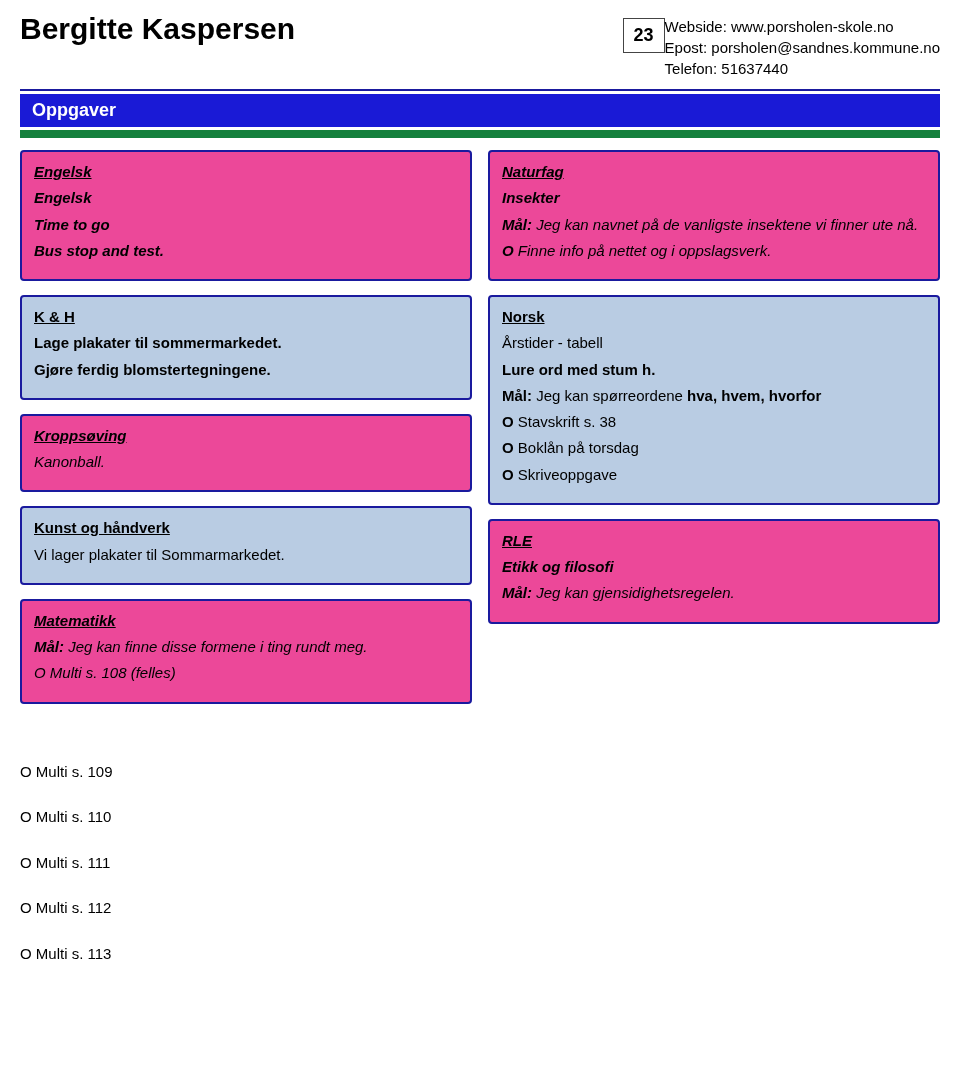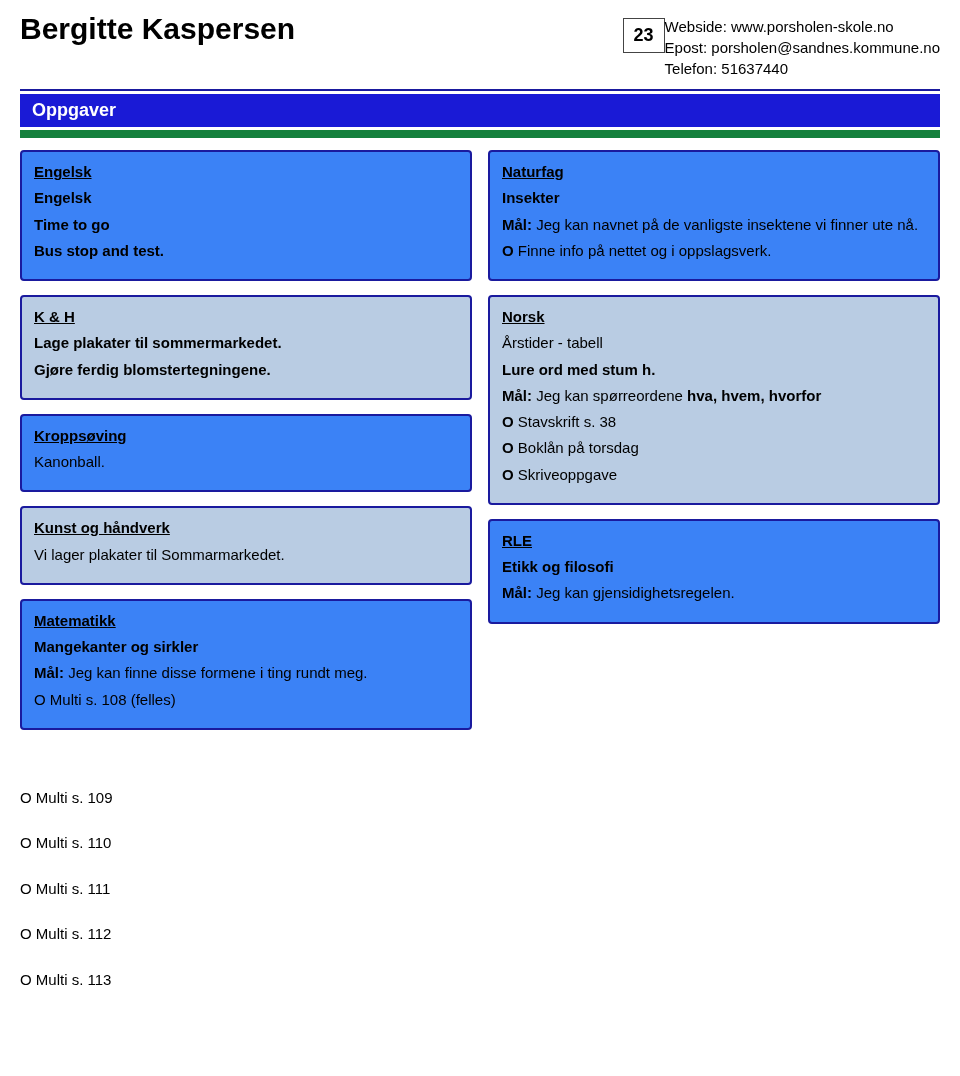--- a/index.html
+++ b/index.html
@@ -54,21 +54,21 @@
   }
   .col { flex: 1; display: flex; flex-direction: column; gap: 14px; }
   .card {
     border: 2px solid #1a1a9e;
     border-radius: 4px;
     padding: 10px 12px 12px;
     font-size: 15px;
     line-height: 1.35;
   }
   .card.blue { background: #b9cce3; }
-  .card.teal { background: #3b82f6; }
+  .card.teal { background: #ec4899; font-style: italic; }
   .card p { margin: 6px 0; }
   .subj {
     font-weight: bold;
     text-decoration: underline;
     margin-bottom: 6px;
     display: block;
   }
   .strong { font-weight: bold; }
   .extras { margin-top: 18px; font-size: 15px; line-height: 1.3; }
   .extras p { margin: 26px 0; }
@@ -121,21 +121,20 @@
       <p>Kanonball.</p>
     </div>
 
     <div class="card blue">
       <span class="subj">Kunst og håndverk</span>
       <p>Vi lager plakater til Sommarmarkedet.</p>
     </div>
 
     <div class="card teal">
       <span class="subj">Matematikk</span>
-      <p class="strong">Mangekanter og sirkler</p>
       <p>
         <span class="strong">Mål:</span><span> Jeg kan finne disse formene i ting rundt meg.</span>
       </p>
       <p>O Multi s. 108 (felles)</p>
     </div>
 
     <div class="extras">
       <p>O Multi s. 109</p>
       <p>O Multi s. 110</p>
       <p>O Multi s. 111</p>

